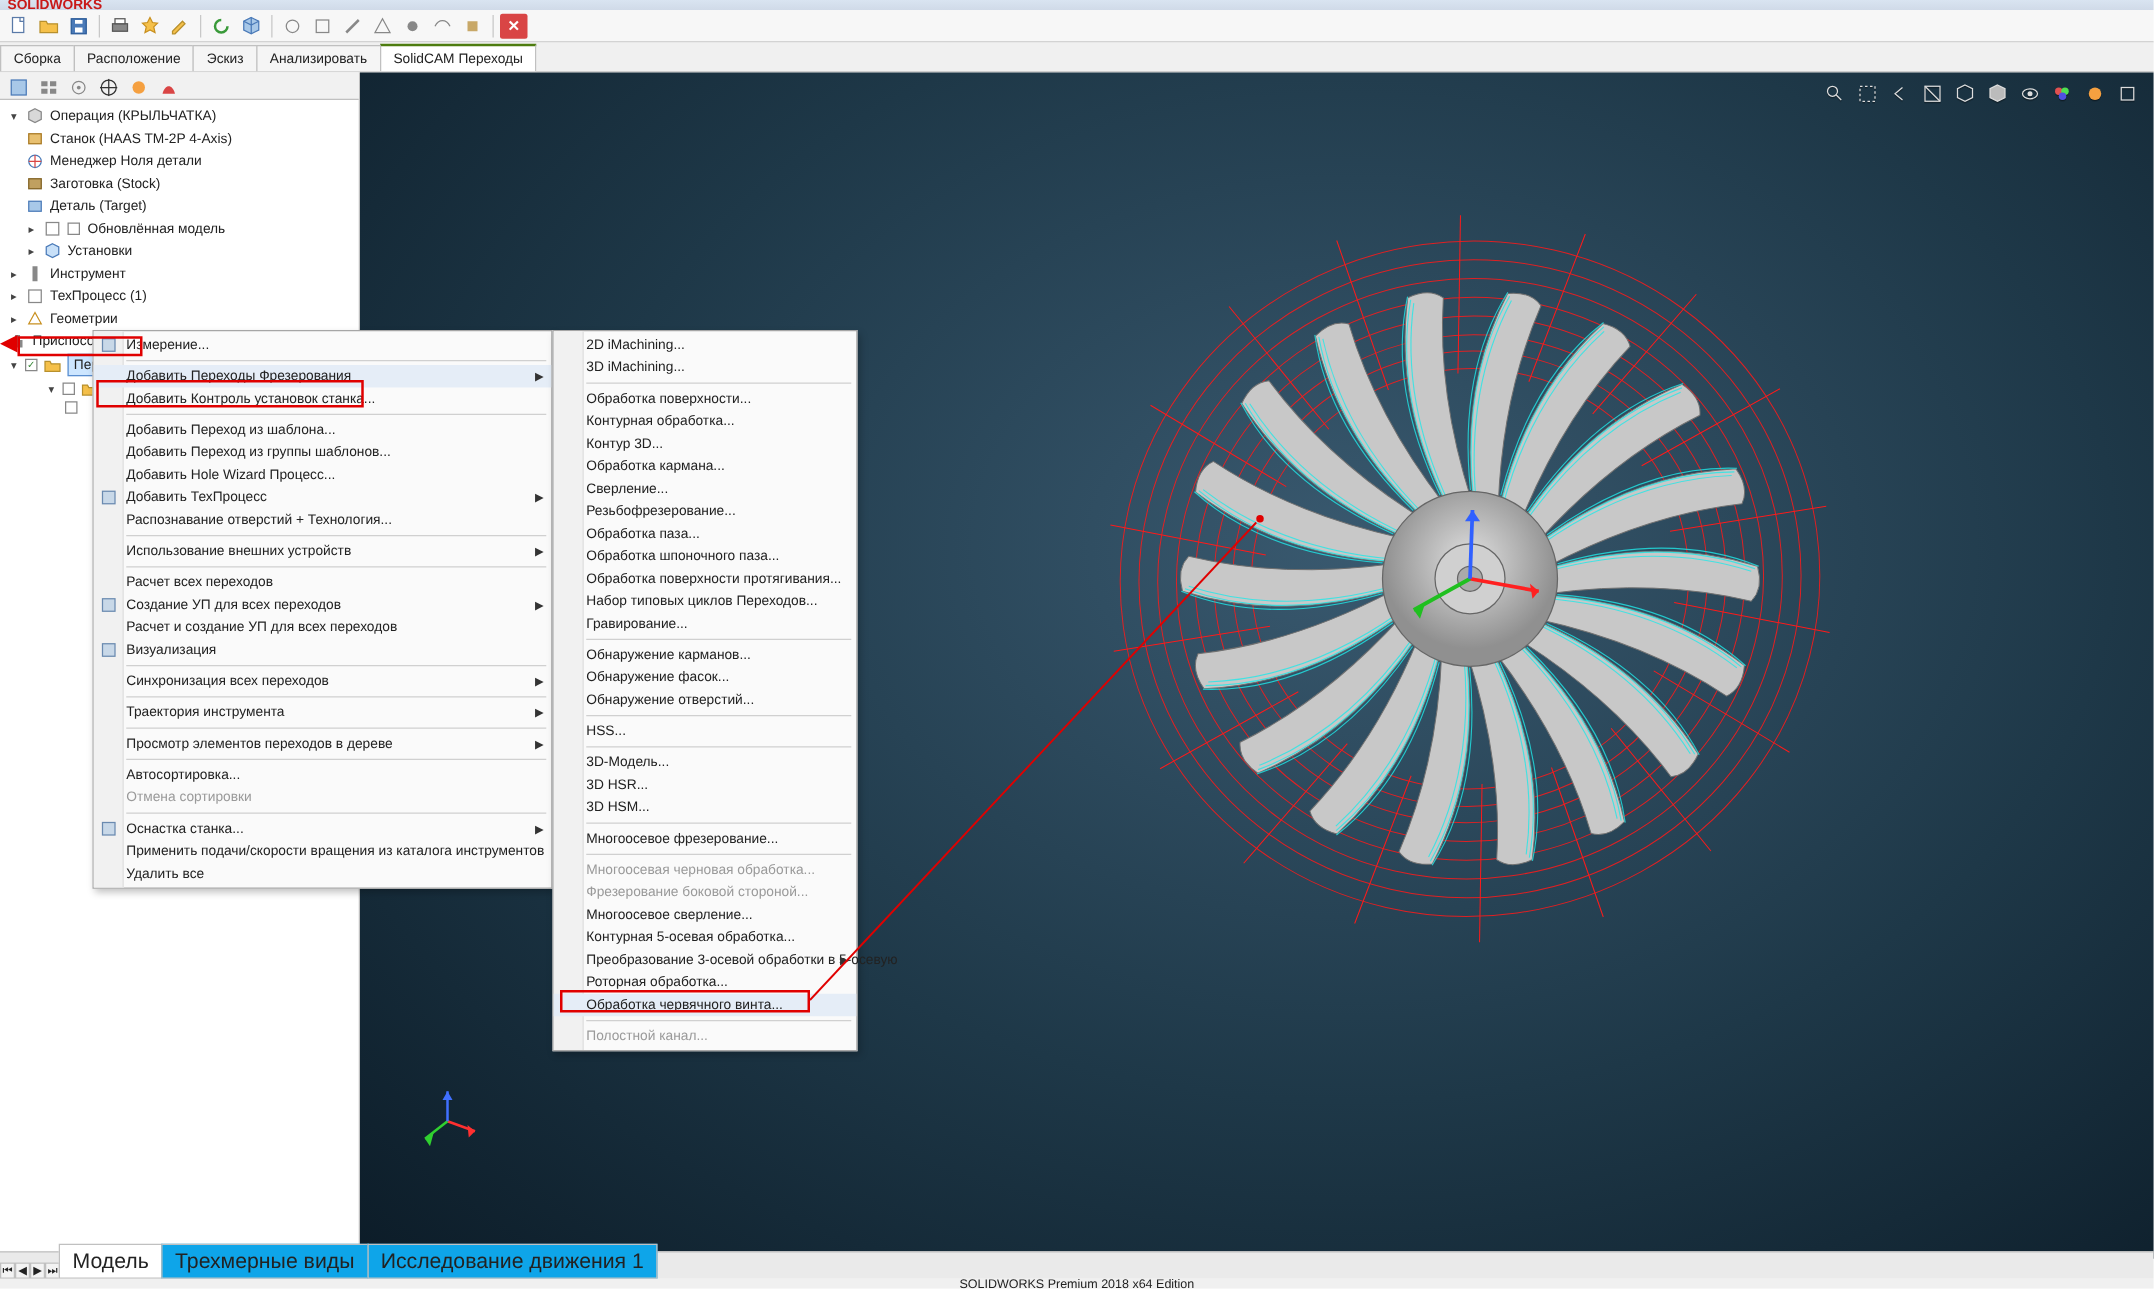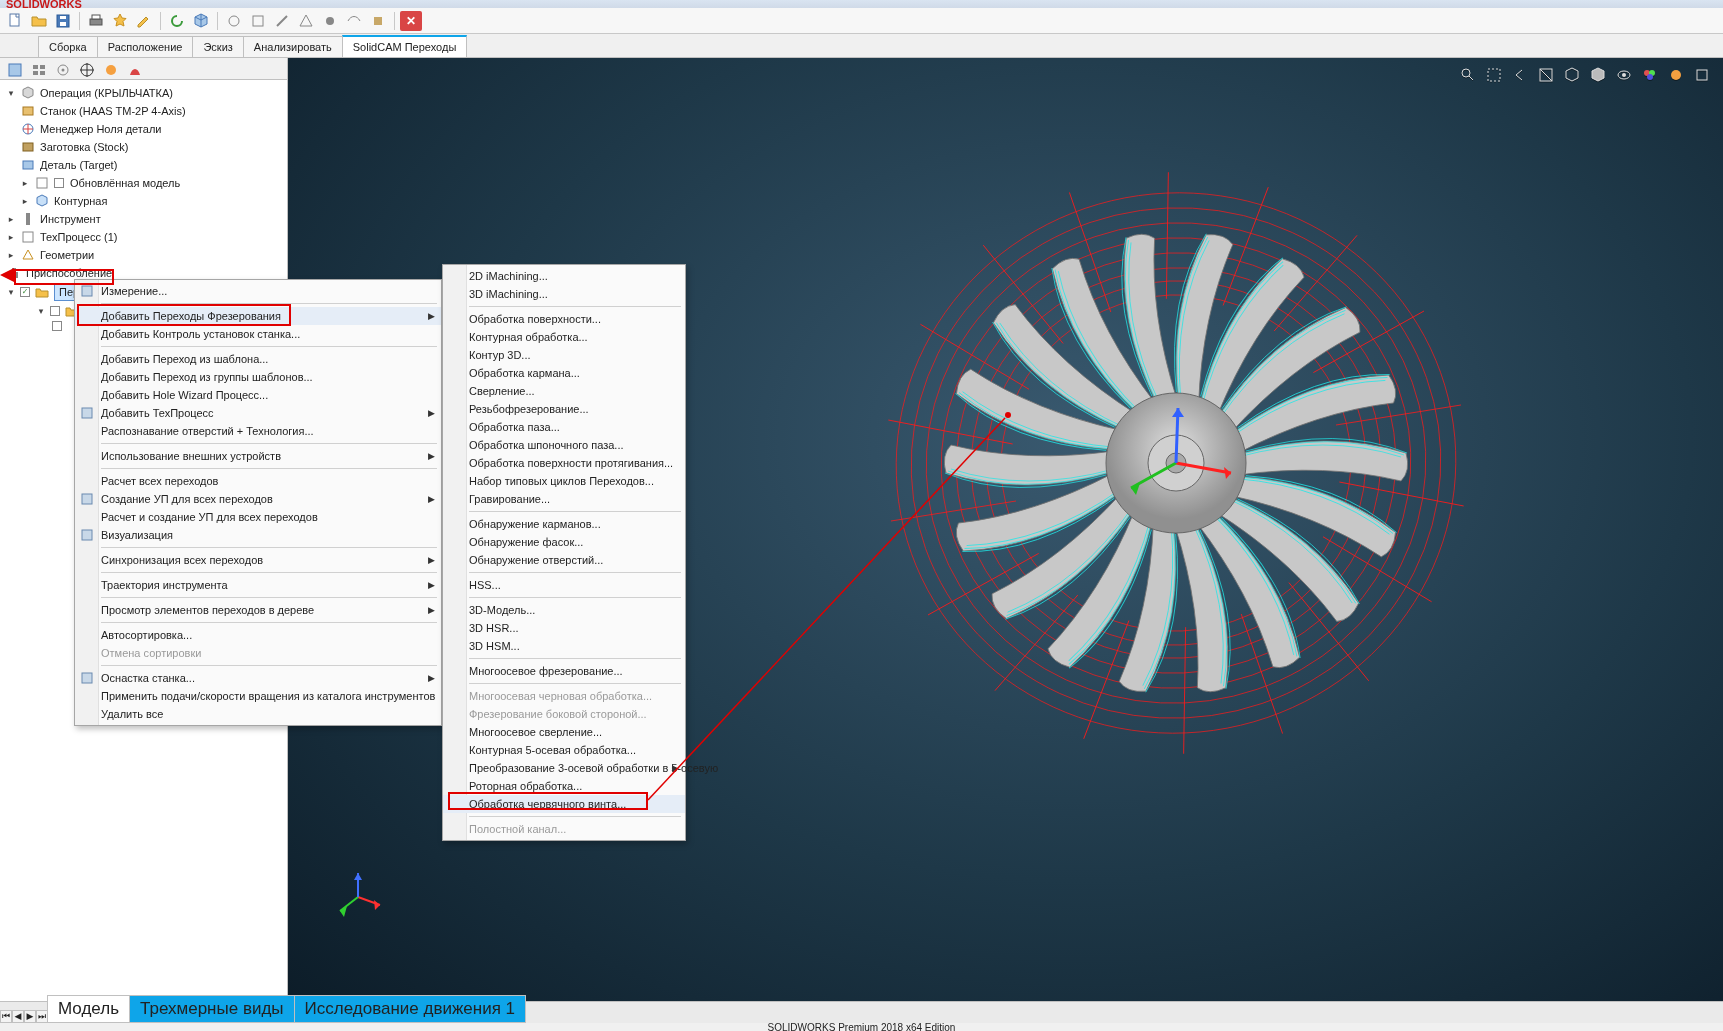--- a/index.html
+++ b/index.html
@@ -10,23 +10,23 @@
 .sw-logo { color:#c81818; font-weight:bold; font-size:11px; }
 
 
 .main-toolbar { height: 26px; background:#f7f7f7; border-bottom:1px solid #c8c8c8; display:flex; align-items:center; gap:2px; padding:0 4px; }
 .tb-btn { width:22px; height:22px; display:flex; align-items:center; justify-content:center; border:1px solid transparent; border-radius:2px; cursor:pointer; }
 .tb-sep { width:1px; height:18px; background:#c8c8c8; margin:0 3px; }
 .tb-btn svg { width:16px; height:16px; }
 .close-x { background:#d94545; color:#fff; font-weight:bold; width:22px; height:20px; display:flex; align-items:center; justify-content:center; border-radius:2px; cursor:pointer; }
 
 
-.tab-strip { height:24px; background:#f0f0f0; border-bottom:1px solid #c0c0c0; display:flex; align-items:flex-end;padding-left:38px; }
+.tab-strip { height:24px; background:#f0f0f0; border-bottom:1px solid #c0c0c0; display:flex; align-items:flex-end; }
 .tab { padding:4px 10px; border:1px solid #c0c0c0; border-bottom:none; background:#f5f5f5; margin-right:-1px; cursor:pointer; font-size:11px;}
-.tab.active { background:#fff; border-top:2px solid #0ea5e9; position:relative; z-index:1;}
+.tab.active { background:#fff; border-top:2px solid #4d7c0f; position:relative; z-index:1;}
 
 
 .work-area { position:absolute; top:58px; left:0; right:0; bottom:24px; display:flex; }
 .left-panel { width:288px; background:#fff; border-right:1px solid #c0c0c0; display:flex; flex-direction:column; }
 .viewport { flex:1; background: radial-gradient(ellipse at 55% 40%, #39596f 0%, #1e3848 55%, #0c1c28 100%); position:relative; }
 
 
 .lp-tabs { height:22px; background:#f1f1f1; border-bottom:1px solid #c0c0c0; display:flex; gap:2px; padding:2px 4px 0 4px;}
 .lp-tab { width:22px; height:20px; display:flex; align-items:center; justify-content:center; border:1px solid transparent; cursor:pointer;}
 .lp-tab svg { width:14px; height:14px; }
@@ -265,21 +265,21 @@
           <span style="width:10px;height:10px;border:1px solid #888;margin-right:2px;"></span>
           <span>Обновлённая модель</span>
         </div>
       <div class="tree-item tree-indent1">
           <span class="exp">▸</span>
           <span class="tree-ico">
             <svg width="14" height="14">
               <path d="M7 1l5 2.5v6L7 12 2 9.5v-6z" fill="#c8e0f8" stroke="#4a7ab8"></path>
             </svg>
           </span>
-          <span>Контурная</span>
+          <span>Установки</span>
         </div>
 
       <div class="tree-item">
           <span class="exp">▸</span>
           <span class="tree-ico">
             <svg width="14" height="14">
               <rect x="5" y="1" width="4" height="12" fill="#888"></rect>
             </svg>
           </span>
           <span>Инструмент</span>
@@ -527,21 +527,21 @@
       <line x1="0" y1="0" x2="22" y2="8" stroke="#ff3030" stroke-width="2"></line>
         <polygon points="22,8 16,3 17,13" fill="#ff3030"></polygon>
       <line x1="0" y1="0" x2="-18" y2="14" stroke="#30d030" stroke-width="2"></line>
         <polygon points="-18,14 -11,9 -14,20" fill="#30d030"></polygon>
       <line x1="0" y1="0" x2="0" y2="-24" stroke="#4070ff" stroke-width="2"></line>
         <polygon points="0,-24 -4,-17 4,-17" fill="#4070ff"></polygon>
     </svg>
   </div>
 </div>
 
-<div class="ctx" id="ctx1" style="left:74px; top:279px; width:368px;">
+<div class="ctx" id="ctx1" style="left:74px; top:264px; width:368px;">
   <div class="iconstrip"></div>
 <div class="ctx-item">
       <span class="ico">
         <svg width="14" height="14">
           <rect x="2" y="2" width="10" height="10" fill="#c8d8e8" stroke="#6a8ab0"></rect>
         </svg>
       </span>
       <span>Измерение...</span>
     </div>
     <div class="ctx-sep"></div>

